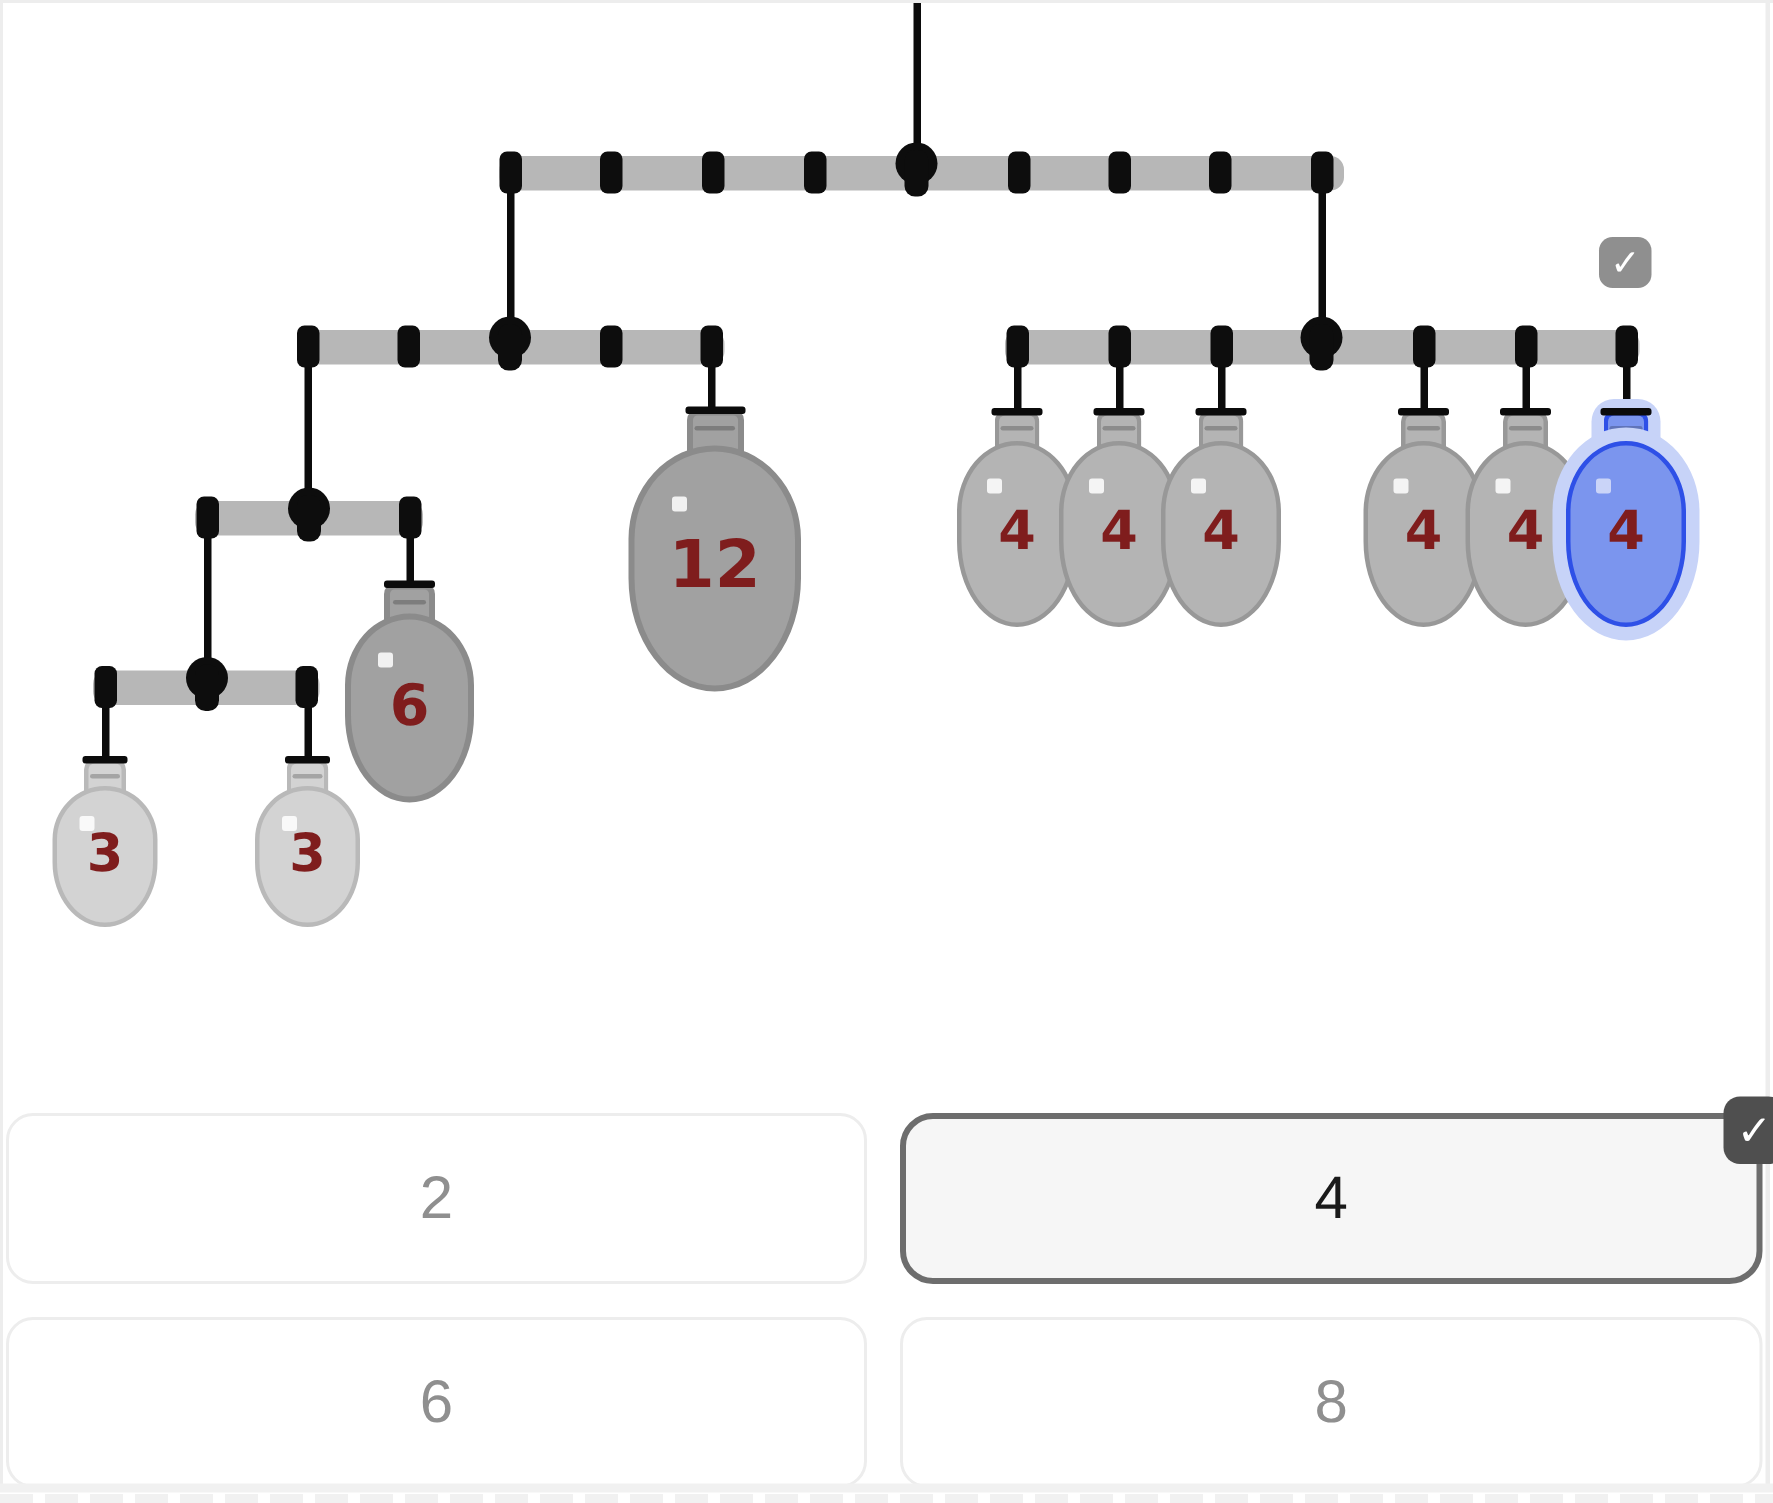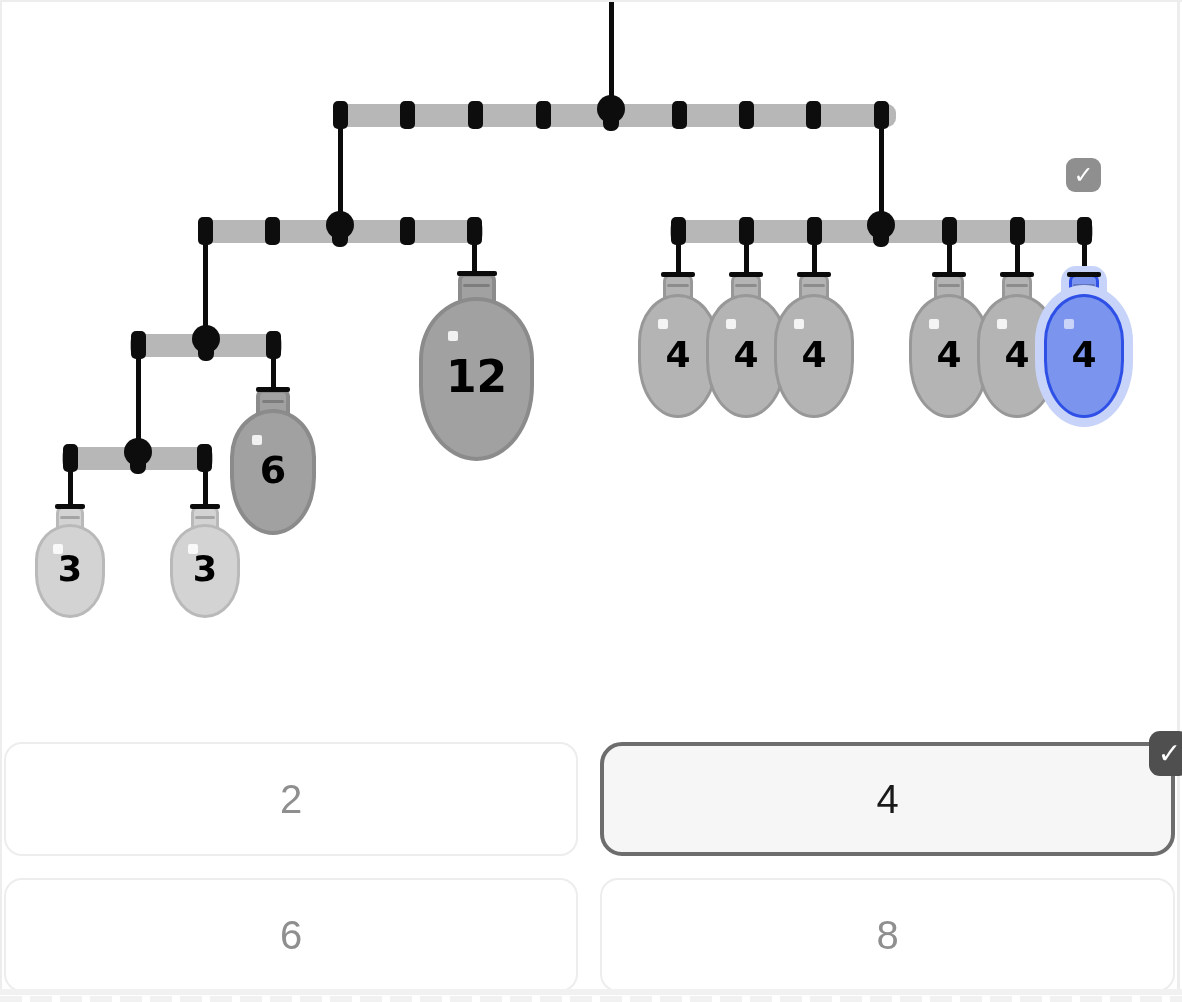--- a/index.html
+++ b/index.html
@@ -23,21 +23,21 @@
 
   
   .balloon{position:absolute;}
   .tbar{position:absolute;top:0;left:50%;transform:translateX(-50%);height:5px;background:#0b0b0b;border-radius:2px;z-index:3;}
   .neck{position:absolute;left:50%;transform:translateX(-50%);border-style:solid;border-bottom:none;border-radius:7px 7px 0 0;z-index:1;}
   .neck::after{content:"";position:absolute;left:6%;right:6%;top:7px;height:3px;background:rgba(0,0,0,.22);border-radius:2px;}
   .body{position:absolute;left:0;width:100%;border-style:solid;z-index:2;
         border-radius:50% 50% 50% 50% / 38% 38% 46% 46%;box-sizing:border-box;}
   .shine{position:absolute;left:23%;top:19%;width:10px;height:10px;background:rgba(255,255,255,.85);border-radius:2px;}
   .num{position:absolute;left:0;width:100%;top:50%;transform:translateY(-54%);
-       text-align:center;font-weight:700;color:#000000;}
+       text-align:center;font-weight:700;color:#7f1d1d;}
 
   .sz3 .neck{width:22px;height:22px;top:2px;border-width:3px;}
   .sz3 .body{top:20px;height:94px;border-width:3px;}
   .sz3 .tbar{width:30px;}
   .sz3 .num{font-size:35px;}
   .sz4 .neck{width:24px;height:24px;top:2px;border-width:3px;}
   .sz4 .body{top:22px;height:124px;border-width:3px;}
   .sz4 .tbar{width:34px;}
   .sz4 .num{font-size:36px;}
   .sz6 .neck{width:26px;height:24px;top:2px;border-width:4px;}

